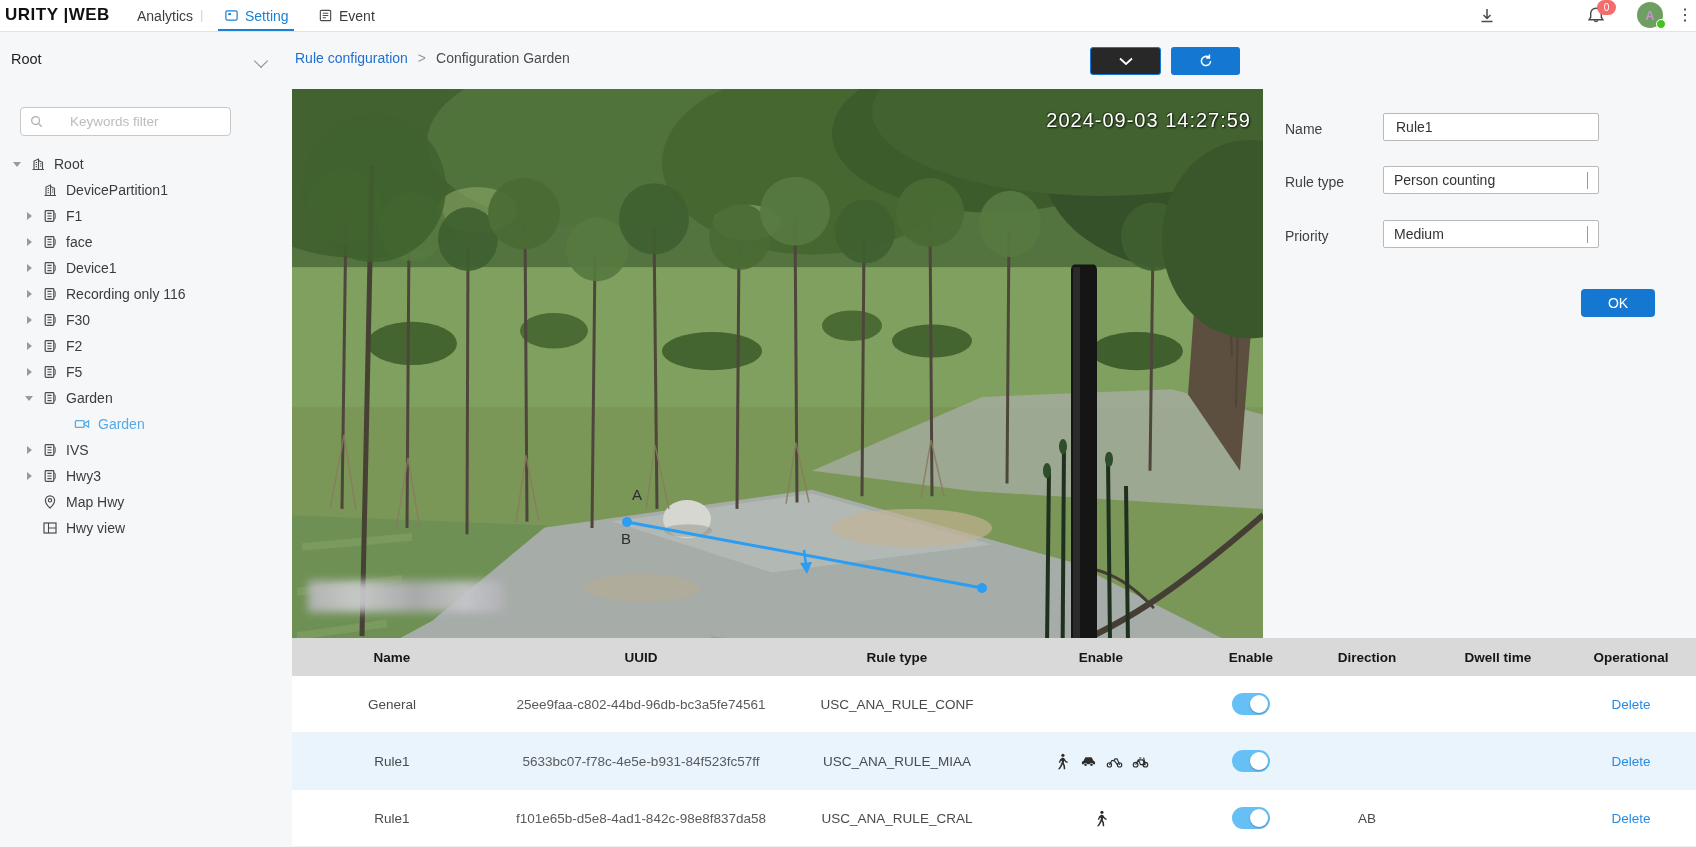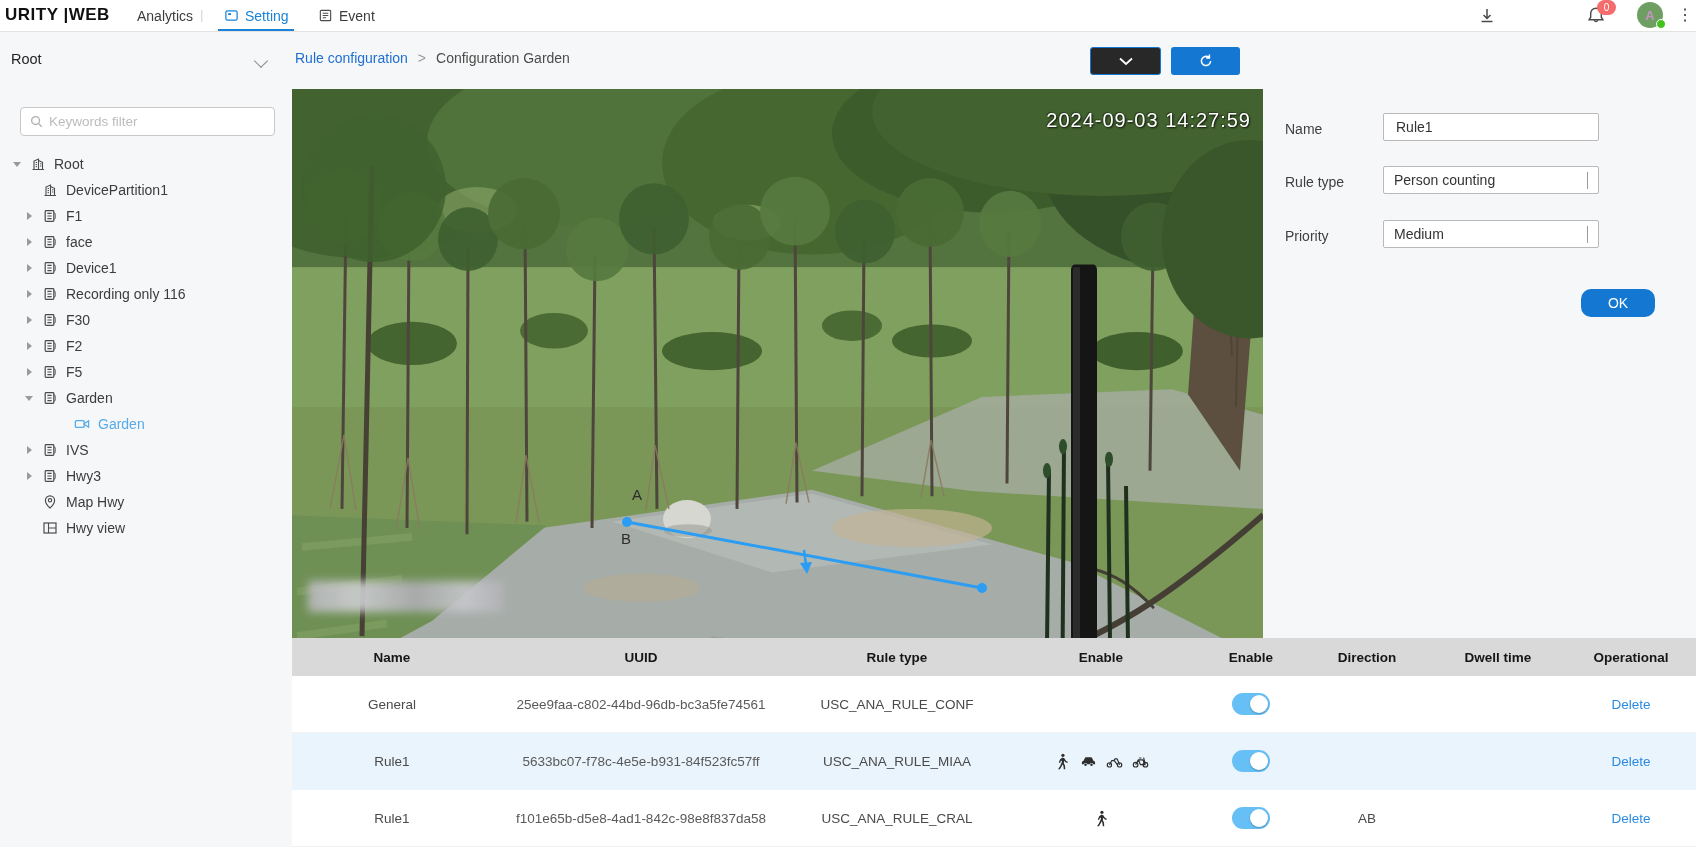--- a/index.html
+++ b/index.html
@@ -16,22 +16,22 @@
   .tico16{width:15px;height:15px;display:inline-block}
   .badge{position:absolute;left:1597px;top:0px;min-width:13px;height:15px;padding:0 3px;border-radius:8px;
          background:#f56c6c;color:#fff;font-size:10px;line-height:15px;text-align:center;z-index:6}
   .avatar{position:absolute;left:1637px;top:2px;width:26px;height:26px;border-radius:50%;background:#6f9e63;
           color:#c792c7;font-size:13px;font-weight:700;display:flex;align-items:center;justify-content:center}
   .presence{position:absolute;left:1656px;top:19px;width:8px;height:8px;border-radius:50%;background:#44c31e;border:1.5px solid #fff}
   .kebab{position:absolute;left:1677px;top:5px;font-size:16px;color:#333;letter-spacing:0}
   
   .rootsel-label{position:absolute;left:11px;top:51px;font-size:14.5px;color:#222}
   .chev{display:inline-block;width:9px;height:9px;border-right:1.6px solid #8a8a8a;border-bottom:1.6px solid #8a8a8a;transform:rotate(45deg)}
-  .searchbox{position:absolute;left:20px;top:107px;width:255px;height:29px;background:#fff;border:1px solid #c8c8c8;border-radius:4px;
-             display:flex;align-items:center;padding:0 8px;box-sizing:border-box;gap:3px}
+  .searchbox{position:absolute;left:20px;top:107px;width:211px;height:29px;background:#fff;border:1px solid #c8c8c8;border-radius:4px;
+             display:flex;align-items:center;padding:0 8px;box-sizing:border-box;gap:24px}
   .searchbox input{border:none;outline:none;flex:1;font-size:13.5px;font-family:inherit;color:#444;background:transparent}
   .searchbox input::placeholder{color:#bcbcbc}
   .tree{position:absolute;left:0;top:151px;width:270px;list-style:none;margin:0;padding:0}
   .titem{height:26px;display:flex;align-items:center;font-size:14px;color:#3c3c3c;cursor:pointer}
   .titem .arrow{width:10px;margin-right:8px;flex:0 0 10px;display:flex;justify-content:center}
   .arr-r{width:0;height:0;border-left:5px solid #9a9a9a;border-top:4px solid transparent;border-bottom:4px solid transparent}
   .arr-d{width:0;height:0;border-top:5px solid #9a9a9a;border-left:4px solid transparent;border-right:4px solid transparent}
   .arr-none{visibility:hidden}
   .titem .nico{width:16px;height:16px;margin-right:8px;color:#4c4c4c;flex:0 0 16px}
   .lvl0{padding-left:12px}.lvl1{padding-left:24px}.lvl2{padding-left:74px}
@@ -51,21 +51,21 @@
   .wmark{position:absolute;left:16px;top:492px;width:196px;height:31px;z-index:2;border-radius:2px;
          background:linear-gradient(90deg,#b7b7bb,#cfcfd3 25%,#adadb2 55%,#c8c8cc 80%,#b2b2b6);filter:blur(4px);opacity:.9}
   .ruleoverlay{position:absolute;left:0;top:0;width:100%;height:100%;z-index:4}
   
   .flabel{position:absolute;font-size:14px;color:#3f3f3f}
   .fctrl{position:absolute;width:216px;height:28px;background:#fff;border:1px solid #b9b9b9;border-radius:2px;box-sizing:border-box;
          font-size:14px;color:#333;display:flex;align-items:center;padding:0 10px}
   .fctrl input{border:none;outline:none;width:100%;font-size:14px;font-family:inherit;color:#333}
   .fctrl .dd{margin-left:auto}
   .ddchev{width:8px;height:8px;border-right:1.4px solid #9a9a9a;border-bottom:1.4px solid #9a9a9a;transform:rotate(45deg) translateY(-2px)}
-  .btn-ok{position:absolute;left:1581px;top:289px;width:74px;height:28px;background:#1478d2;color:#fff;border-radius:10px;
+  .btn-ok{position:absolute;left:1581px;top:289px;width:74px;height:28px;background:#1478d2;color:#fff;border-radius:4px;
           font-size:14px;display:flex;align-items:center;justify-content:center;cursor:pointer}
   
   .rtable{position:absolute;left:292px;top:638px;width:1404px;background:#fff}
   .trow{display:grid;grid-template-columns:200px 298px 214px 194px 106px 126px 136px 130px;align-items:center}
   .thead{height:38px;background:#d9d9d9;font-weight:700;font-size:13.5px;color:#161616}
   .tbody-row{height:56px;font-size:13.5px;color:#4a4a4a;background:#fff;border-bottom:1px solid #f1f1f1}
   .tbody-row.selected{background:#e9f4fd;border-bottom-color:#e9f4fd}
   .tcell{text-align:center;overflow:hidden;white-space:nowrap}
   .uuid{color:#5a5a5a}
   .del{color:#2a8ae0;cursor:pointer}

